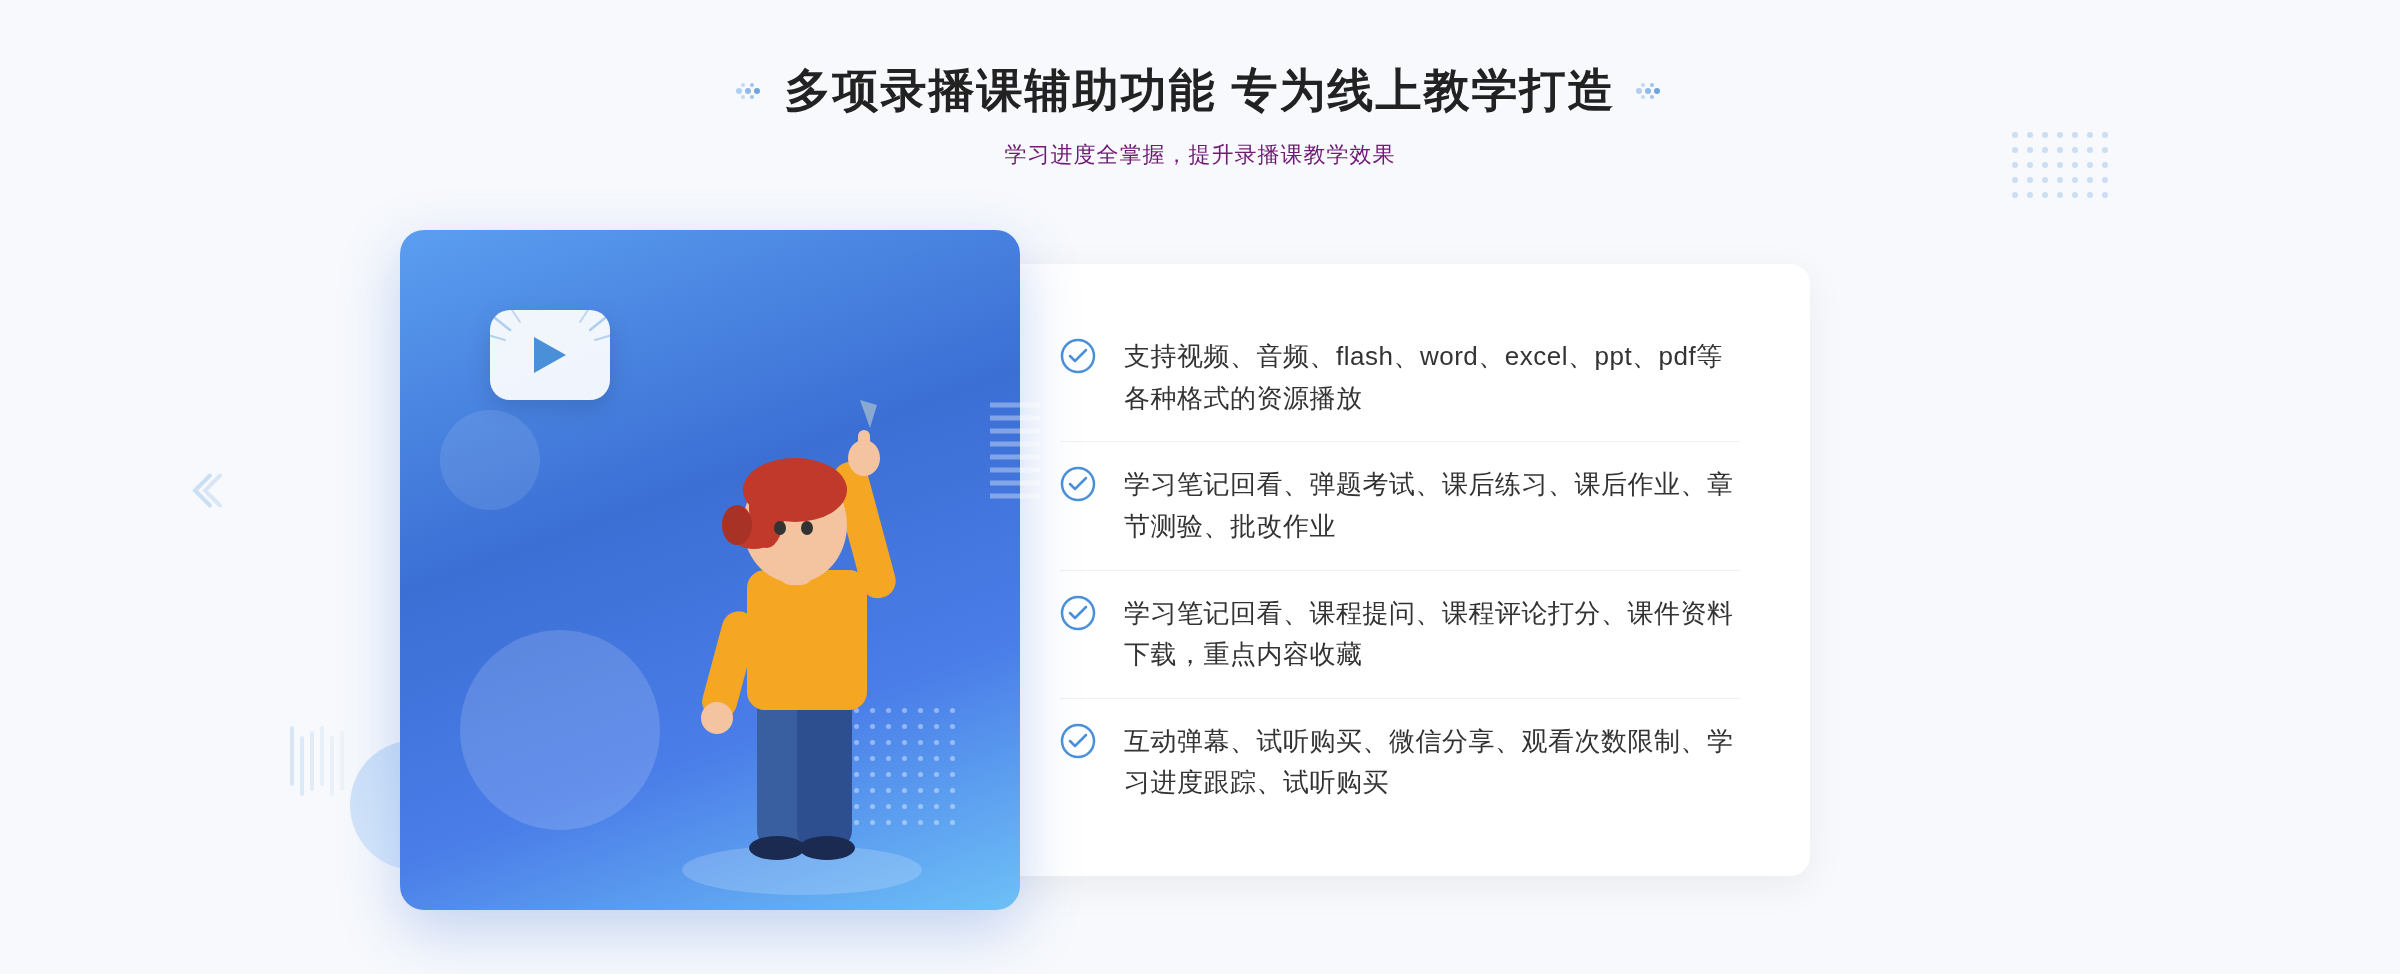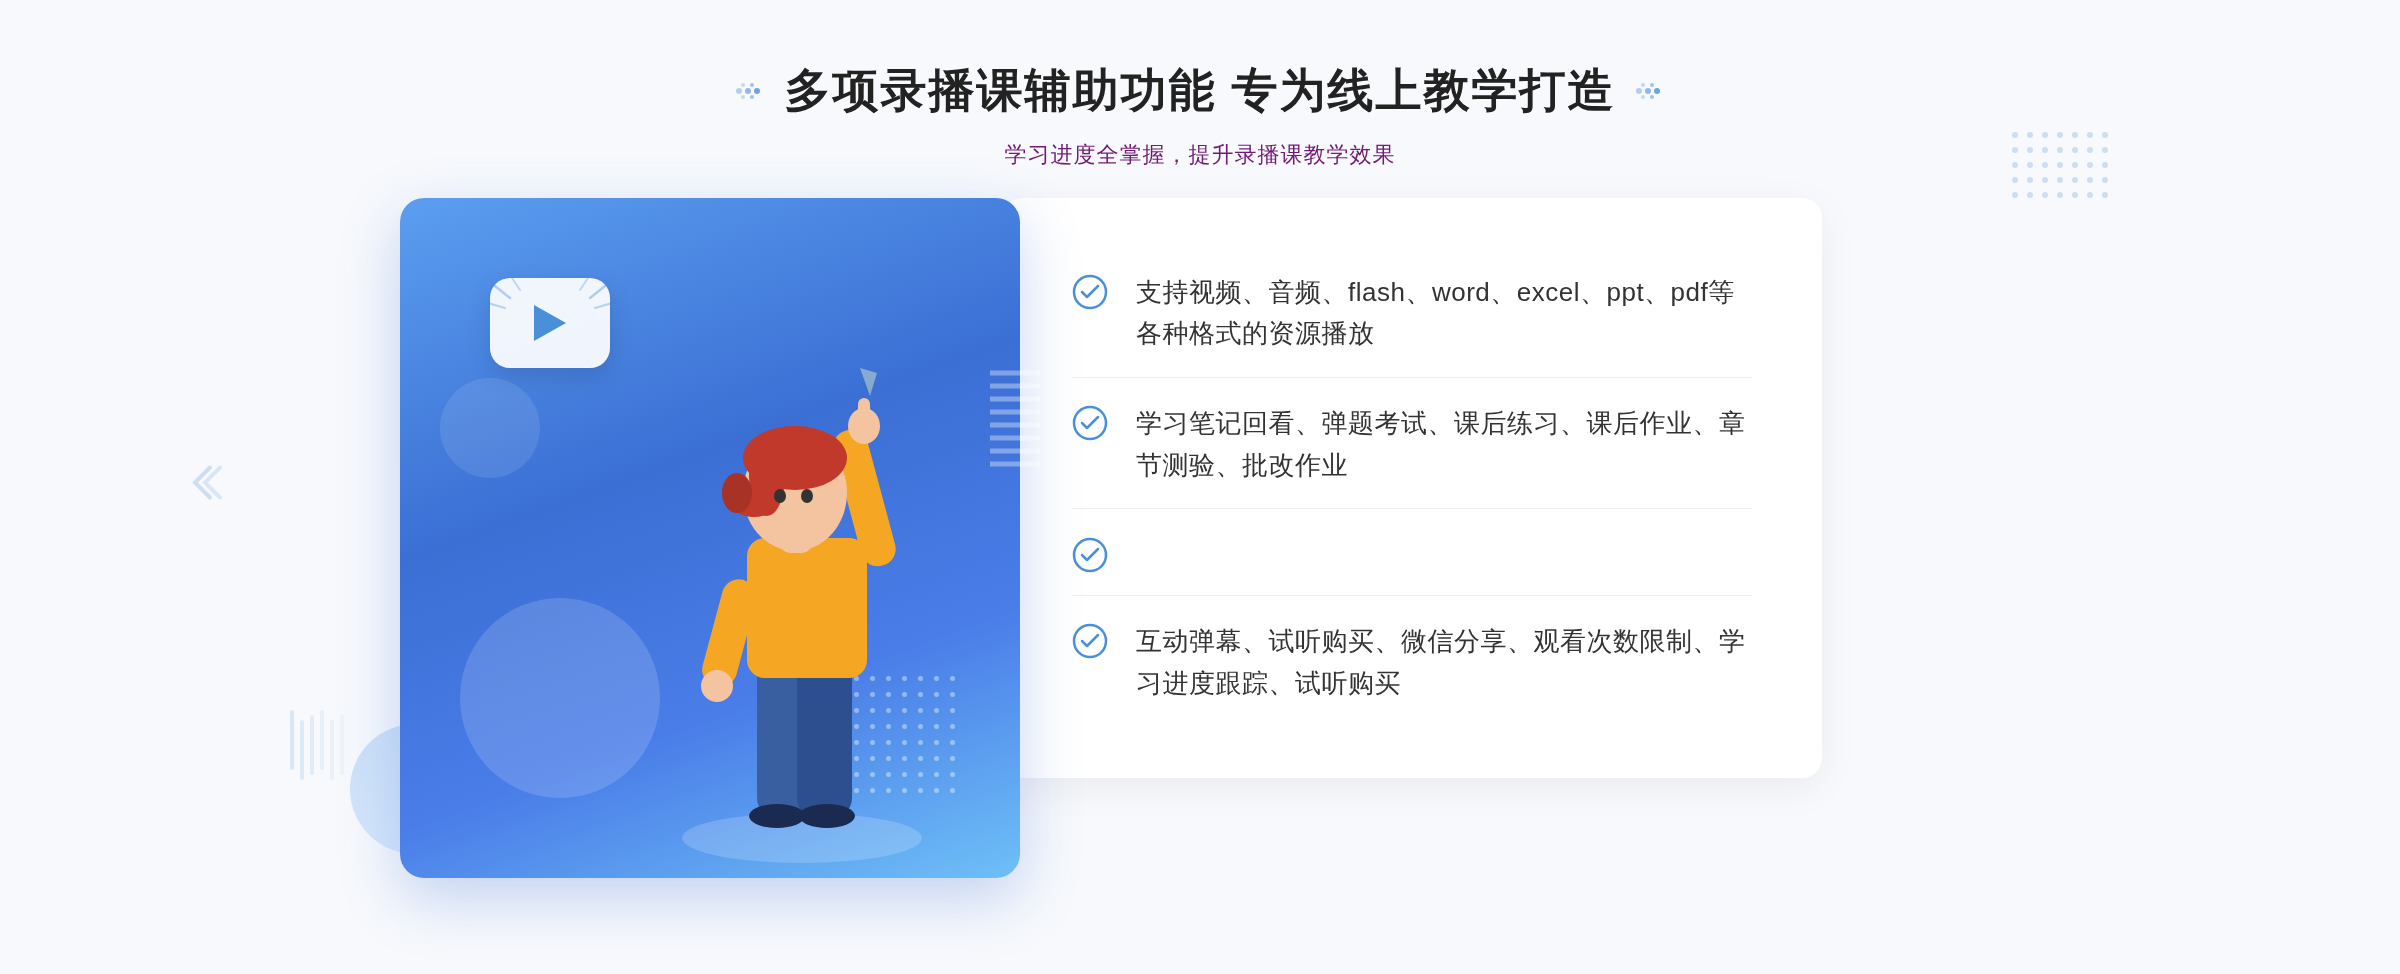--- a/index.html
+++ b/index.html
@@ -32,21 +32,21 @@
 
     
     .dots-pattern {
       position: absolute;
       opacity: 0.35;
     }
 
     
     .header-section {
       text-align: center;
-      margin-bottom: 28px;
+      margin-bottom: 60px;
       position: relative;
     }
 
     .title-row {
       display: flex;
       align-items: center;
       justify-content: center;
       gap: 20px;
       margin-bottom: 18px;
     }
@@ -66,23 +66,23 @@
 
     .subtitle {
       font-size: 22px;
       color: #701a75;
       letter-spacing: 1px;
     }
 
     
     .content-area {
       display: flex;
-      align-items: flex-start;
+      align-items: center;
       width: 1600px;
-      gap: 12px;
+      gap: 0;
       position: relative;
     }
 
     
     .illustration-card {
       width: 620px;
       height: 680px;
       background: linear-gradient(160deg, #5b9ef0 0%, #3b6fd4 40%, #4a7de8 70%, #6ec0f7 100%);
       border-radius: 24px;
       position: relative;
@@ -460,20 +460,21 @@
           <polyline points="10,18 15,23 26,12" fill="none" stroke="#4a90d9" stroke-width="2.5" stroke-linecap="round" stroke-linejoin="round"></polyline>
         </svg>
         <span class="feature-text">学习笔记回看、弹题考试、课后练习、课后作业、章节测验、批改作业</span>
       </div>
 
       <div class="feature-item">
         <svg class="check-icon" viewBox="0 0 36 36" xmlns="http://www.w3.org/2000/svg">
           <circle cx="18" cy="18" r="16" fill="none" stroke="#4a90d9" stroke-width="2.5"></circle>
           <polyline points="10,18 15,23 26,12" fill="none" stroke="#4a90d9" stroke-width="2.5" stroke-linecap="round" stroke-linejoin="round"></polyline>
         </svg>
+        <span class="feature-text">学习笔记回看、课程提问、课程评论打分、课件资料下载，重点内容收藏</span>
       </div>
 
       <div class="feature-item">
         <svg class="check-icon" viewBox="0 0 36 36" xmlns="http://www.w3.org/2000/svg">
           <circle cx="18" cy="18" r="16" fill="none" stroke="#4a90d9" stroke-width="2.5"></circle>
           <polyline points="10,18 15,23 26,12" fill="none" stroke="#4a90d9" stroke-width="2.5" stroke-linecap="round" stroke-linejoin="round"></polyline>
         </svg>
         <span class="feature-text">互动弹幕、试听购买、微信分享、观看次数限制、学习进度跟踪、试听购买</span>
       </div>
 

